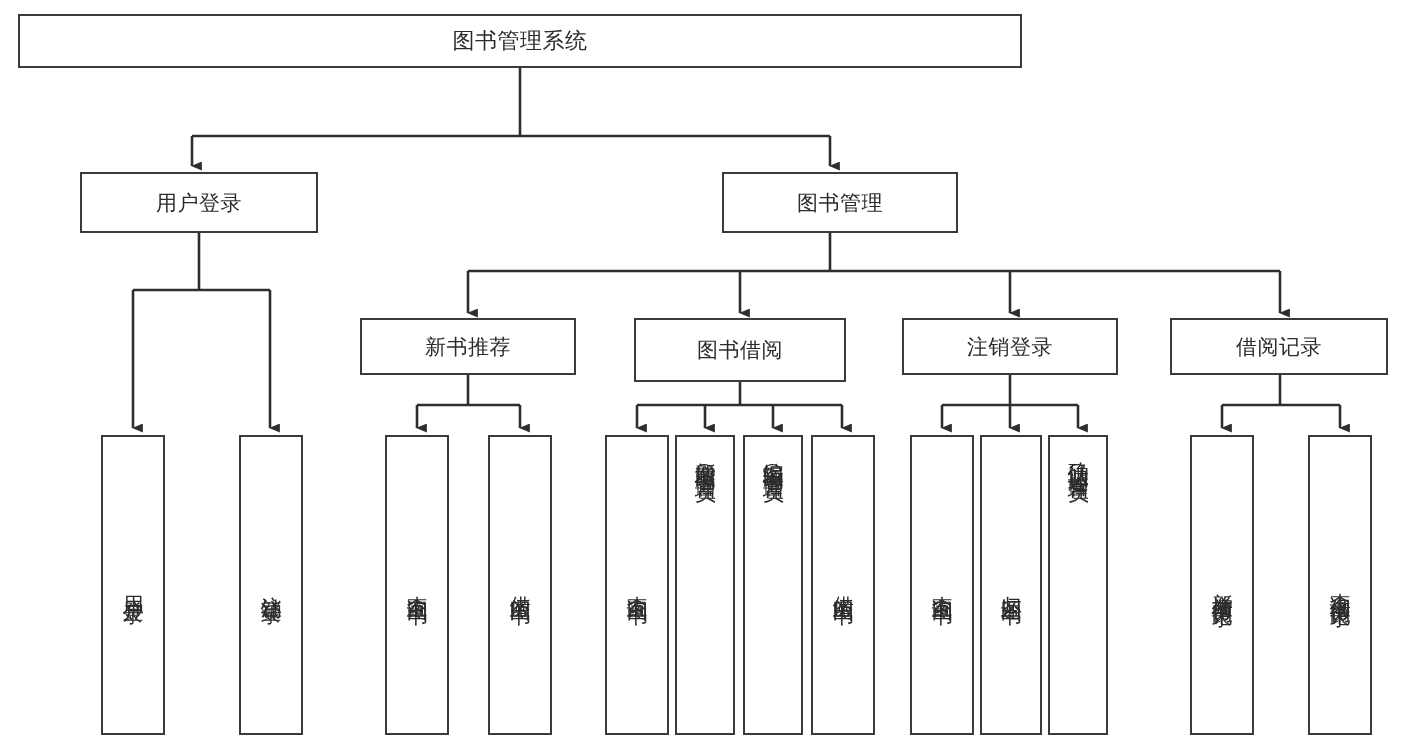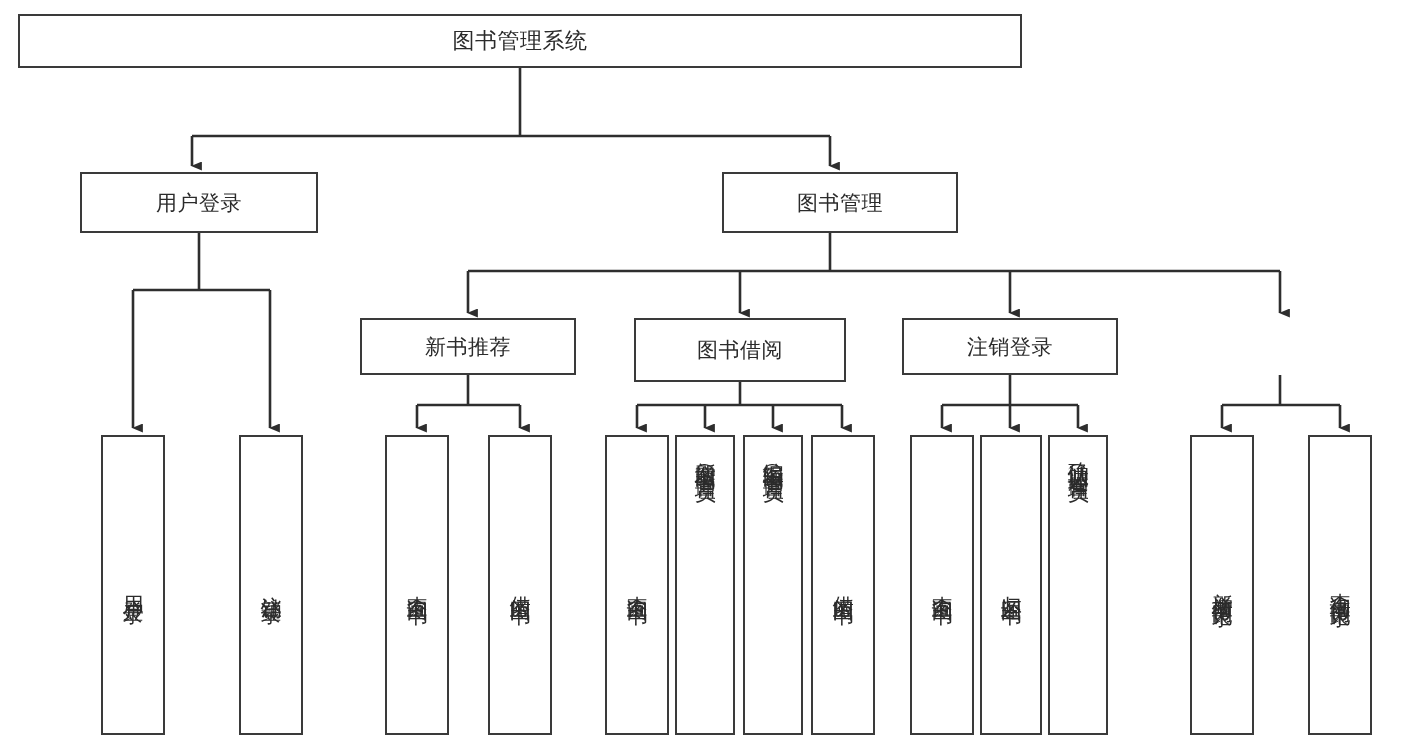--- a/index.html
+++ b/index.html
@@ -118,20 +118,21 @@
   </svg>
 
   <div class="node root" style="left:18px;top:14px;width:1004px;height:54px;">图书管理系统</div>
 
   <div class="node h" style="left:80px;top:172px;width:238px;height:61px;">用户登录</div>
   <div class="node h" style="left:712px;top:172px;width:236px;height:61px;margin-left:10px;">图书管理</div>
 
   <div class="node h" style="left:360px;top:318px;width:216px;height:57px;">新书推荐</div>
   <div class="node h" style="left:634px;top:318px;width:212px;height:64px;">图书借阅</div>
   <div class="node h" style="left:902px;top:318px;width:216px;height:57px;">注销登录</div>
+  <div class="node h" style="left:1170px;top:318px;width:218px;height:57px;">借阅记录</div>
 
   <div class="node v" style="left:101px;top:435px;width:64px;height:300px;">用户登录</div>
   <div class="node v" style="left:239px;top:435px;width:64px;height:300px;">注销登录</div>
 
   <div class="node v" style="left:385px;top:435px;width:64px;height:300px;">查询图书</div>
   <div class="node v" style="left:488px;top:435px;width:64px;height:300px;">借阅图书</div>
 
   <div class="node v" style="left:605px;top:435px;width:64px;height:300px;">查询图书</div>
   <div class="node v topal" style="left:675px;top:435px;width:60px;height:300px;">新增图书（管理员）</div>
   <div class="node v topal" style="left:743px;top:435px;width:60px;height:300px;">编辑图书（管理员）</div>

